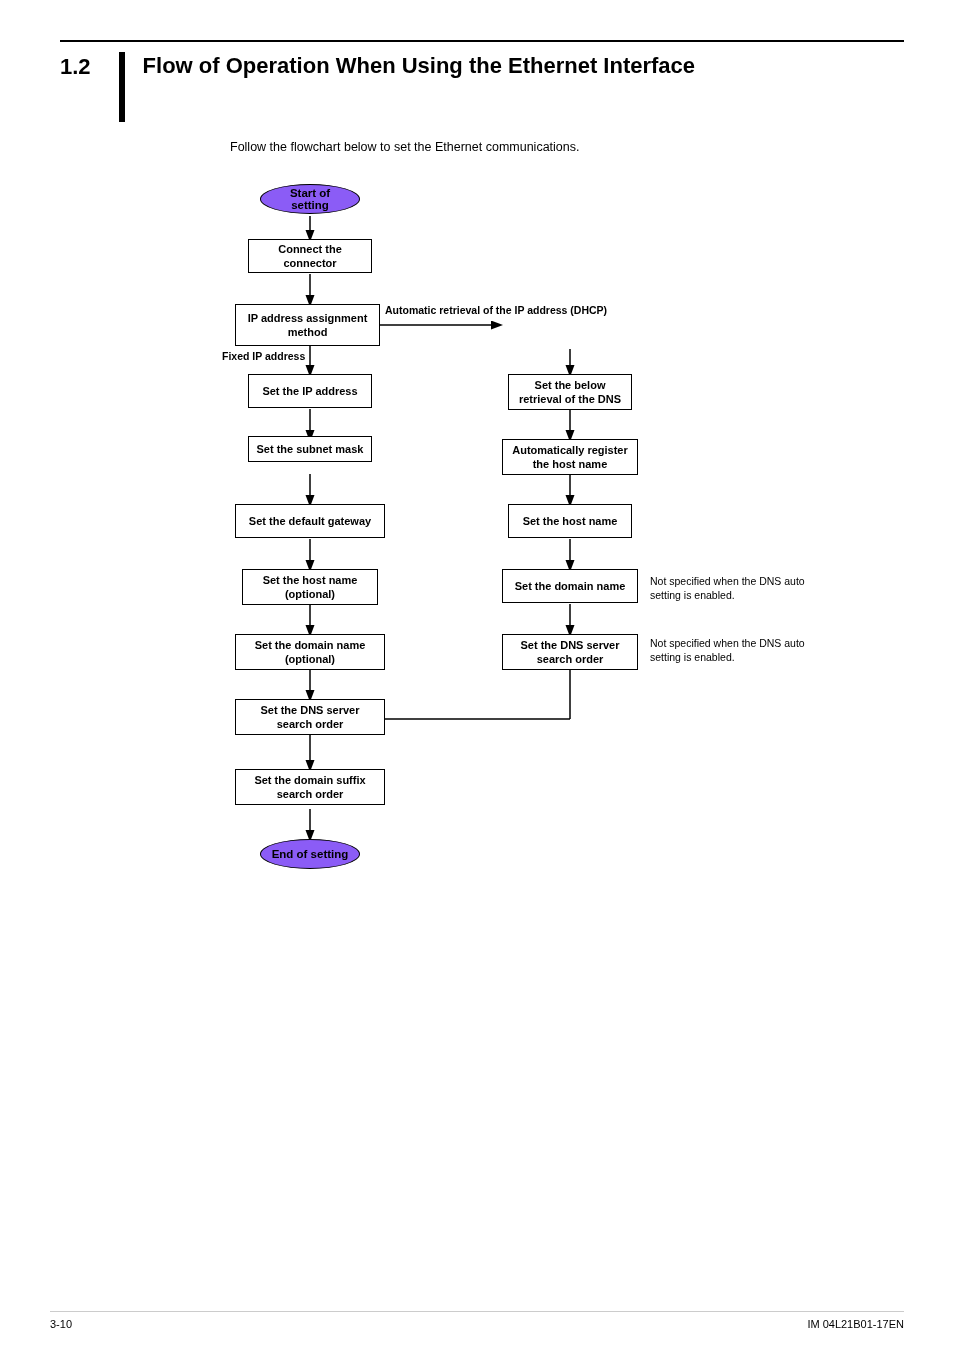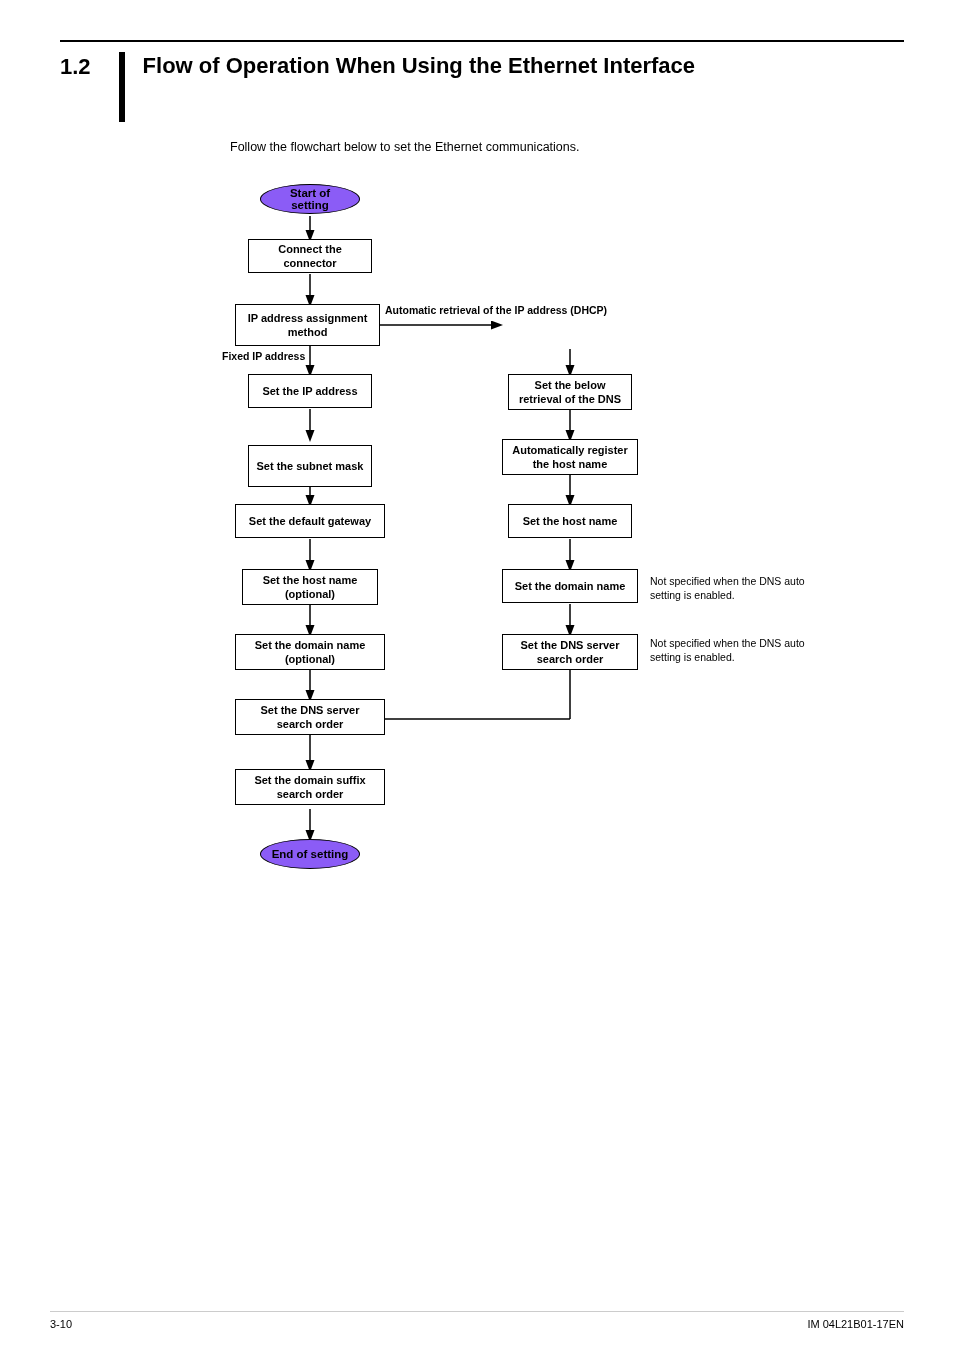--- a/index.html
+++ b/index.html
@@ -193,21 +193,21 @@
     </div>
 
     <div class="fc-label" style="left:205px; top:130px; font-size:10.5px; font-weight:bold; line-height:1.3;">
       <span>Automatic retrieval of the IP address (DHCP)</span>
     </div>
 
     <div class="fc-box" style="left:68px; top:200px; width:124px; height:34px;">
       <span>Set the IP address</span>
     </div>
 
-    <div class="fc-box" style="left:68px; top:271px; width:124px; height:42px;">
+    <div class="fc-box" style="left:68px; top:262px; width:124px; height:26px;">
       <span>Set the subnet mask</span>
     </div>
 
     <div class="fc-box" style="left:55px; top:330px; width:150px; height:34px;">
       <span>Set the default gateway</span>
     </div>
 
     <div class="fc-box" style="left:62px; top:395px; width:136px; height:36px;">
       <span>Set the host name (optional)</span>
     </div>

